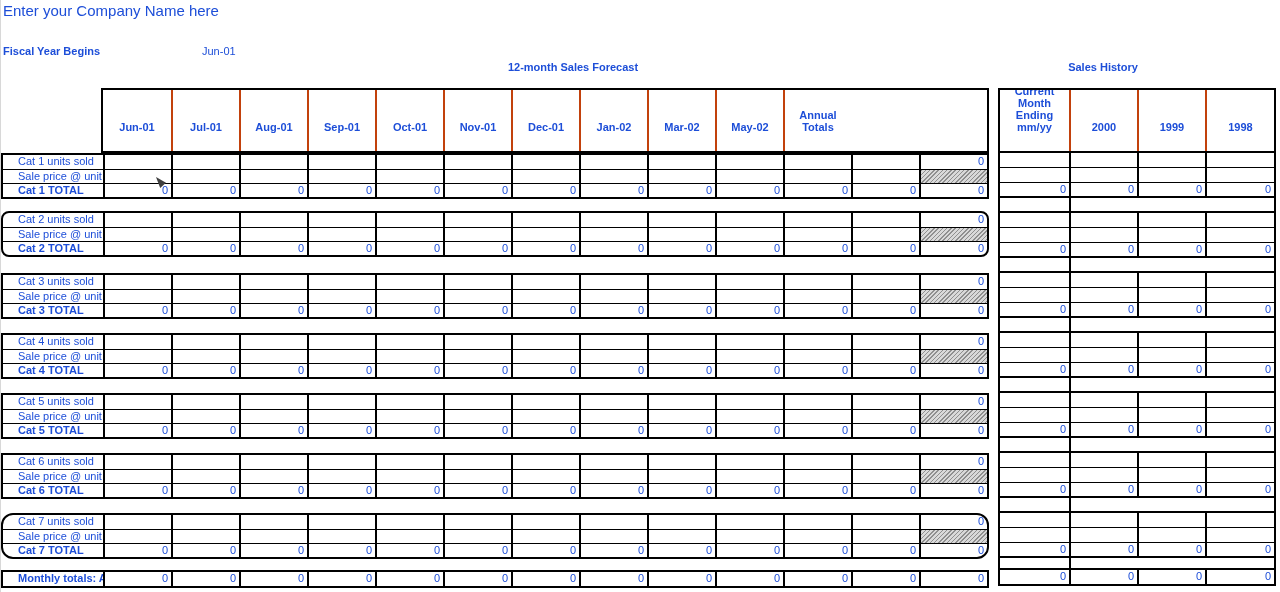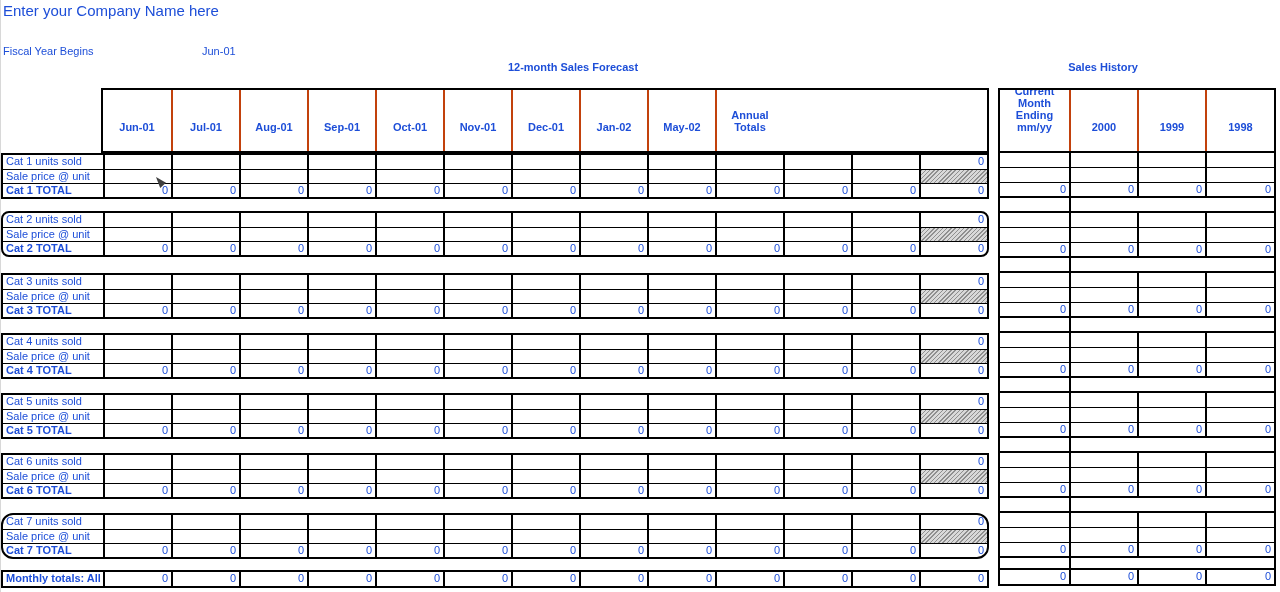--- a/index.html
+++ b/index.html
@@ -1,20 +1,20 @@
 <!DOCTYPE html>
 <html><head>
 <meta charset="utf-8">
 <style>
   html,body{margin:0;padding:0;background:#ffffff;}
   .stage{position:relative;width:1280px;height:592px;background:#fff;
          font-family:"Liberation Sans",sans-serif;color:#1d4ed8;overflow:hidden;}
   .abs{position:absolute;}
   .company{left:3px;top:1px;font-size:15px;line-height:19px;}
-  .fylabel{left:3px;top:45px;font-size:11px;font-weight:normal;}
+  .fylabel{left:3px;top:45px;font-size:11px;font-weight:bold;}
   .fyvalue{left:202px;top:45px;font-size:11px;}
   .sectitle{top:61px;font-size:11px;font-weight:bold;text-align:center;}
   .fctitle{left:373px;width:400px;}
   .shtitle{left:953px;width:300px;}
   .leftguide{left:0;top:0;width:1px;height:592px;background:#d8d8d8;}
 
   
   .fheader{left:101px;top:88px;display:grid;grid-template-columns:repeat(13,68px);
            height:65px;border:2px solid #000;box-sizing:border-box;background:#fff;}
   .hheader{left:998px;top:88px;display:grid;grid-template-columns:69px 68px 68px 69px;
@@ -22,21 +22,21 @@
   .hdrcell{box-sizing:border-box;display:flex;align-items:flex-end;justify-content:center;
            font-size:11px;font-weight:bold;line-height:12px;padding-bottom:18px;
            text-align:center;white-space:pre-line;overflow:hidden;}
   .fheader .hdrcell + .hdrcell, .hheader .hdrcell + .hdrcell{border-left:2px solid #c2410c;}
 
   
   .fgroup{position:absolute;left:1px;display:grid;
           grid-template-columns:100px repeat(13,68px);grid-auto-rows:14px;
           border:2px solid #000;box-sizing:border-box;background:#fff;}
   .fcell{box-sizing:border-box;font-size:11px;line-height:13px;white-space:nowrap;overflow:hidden;}
-  .lbl{padding-left:3px;text-align:left;}
+  .lbl{padding-left:15px;text-align:left;}
   .num{text-align:right;padding-right:3px;}
   .b{font-weight:bold;}
   .bl{border-left:2px solid #000;}
   .bt{border-top:1px solid #000;}
   .hatch{background:repeating-linear-gradient(135deg,#8f8f8f 0 1px,#d9d9d9 1px 3px);}
 
   
   .hbody{left:998px;top:153px;width:278px;box-sizing:border-box;
          border:2px solid #000;border-top:none;background:#fff;}
   .hrow,.hsp{display:grid;box-sizing:border-box;border-bottom:1px solid #000;}
@@ -64,20 +64,21 @@
 
   <div class="abs fheader">
       <div class="hdrcell">Jun-01</div>
       <div class="hdrcell">Jul-01</div>
       <div class="hdrcell">Aug-01</div>
       <div class="hdrcell">Sep-01</div>
       <div class="hdrcell">Oct-01</div>
       <div class="hdrcell">Nov-01</div>
       <div class="hdrcell">Dec-01</div>
       <div class="hdrcell">Jan-02</div>
+      <div class="hdrcell">Mar-02</div>
       <div class="hdrcell">May-02</div>
       <div class="hdrcell">Annual
 Totals</div>
     </div>
   <div class="abs hheader">
       <div class="hdrcell">Current
 Month
 Ending
 mm/yy</div>
       <div class="hdrcell">2000</div>

